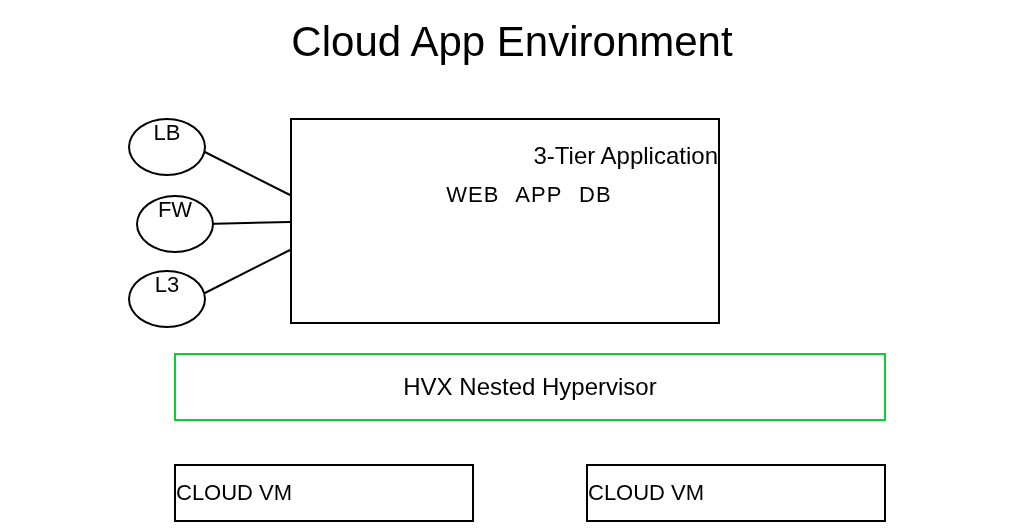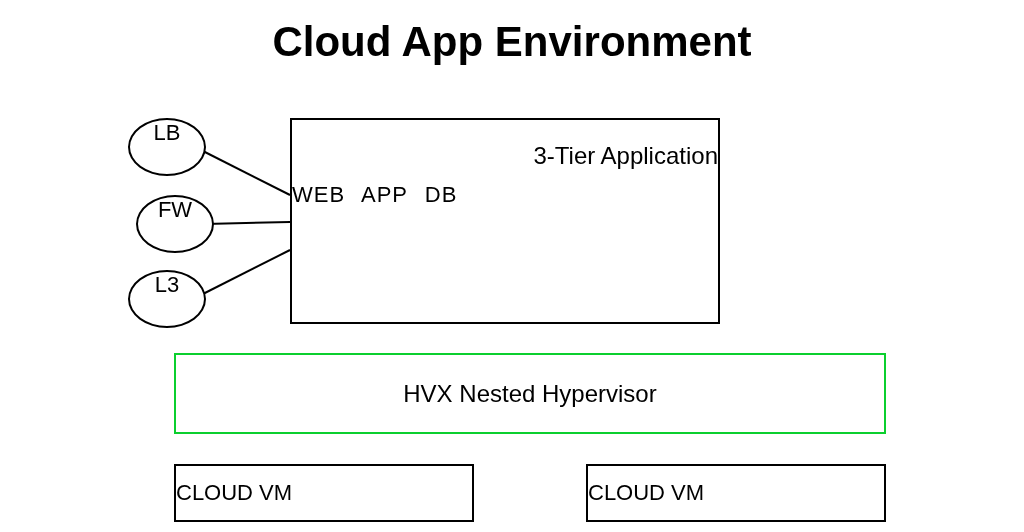--- a/index.html
+++ b/index.html
@@ -13,21 +13,21 @@
     position: relative;
     overflow: hidden;
   }
   .title {
     position: absolute;
     top: 18px;
     left: 0;
     width: 1024px;
     text-align: center;
     font-size: 42px;
-    font-weight: 700;
+    font-weight: 400;
   }
   .ellipse {
     position: absolute;
     border: 2px solid #000;
     border-radius: 50%;
     display: flex;
     align-items: flex-start;
     justify-content: center;
     font-size: 22px;
     font-weight: 400;
@@ -42,24 +42,25 @@
   }
   .app-title {
     position: absolute;
     width: 100%;
     text-align: center;
     font-size: 24px;
   }
   .app-tiers {
     position: absolute;
     width: 100%;
-    text-align: left;
+    text-align: center;
     font-size: 22px;
     letter-spacing: 1px;
     word-spacing: 10px;
+    margin-left: 24px;
   }
   .hvx-box {
     position: absolute;
     border: 2px solid #0bcf2e;
     box-sizing: border-box;
     display: flex;
     align-items: center;
     justify-content: center;
     font-size: 24px;
     font-weight: 400;
@@ -104,21 +105,21 @@
 </div>
 <div class="ellipse" style="left:128px; top:270px; width:78px; height:58px;">
   <span>L3</span>
 </div>
 
 <div class="app-box" style="left:290px; top:118px; width:430px; height:206px;">
   <div class="app-title" style="top:22px;text-align:right;">3-Tier Application</div>
   <div class="app-tiers" style="top:62px;">WEB  APP  DB</div>
 </div>
 
-<div class="hvx-box" style="left:174px; top:353px; width:712px; height:81px;">
+<div class="hvx-box" style="left:174px; top:353px; width:712px; height:68px;">
   <span>HVX Nested Hypervisor</span>
 </div>
 
 <div class="vm-box" style="left:174px; top:464px; width:300px; height:58px;">
   <span>CLOUD VM</span>
 </div>
 <div class="vm-box" style="left:586px; top:464px; width:300px; height:58px;">
   <span>CLOUD VM</span>
 </div>
 

